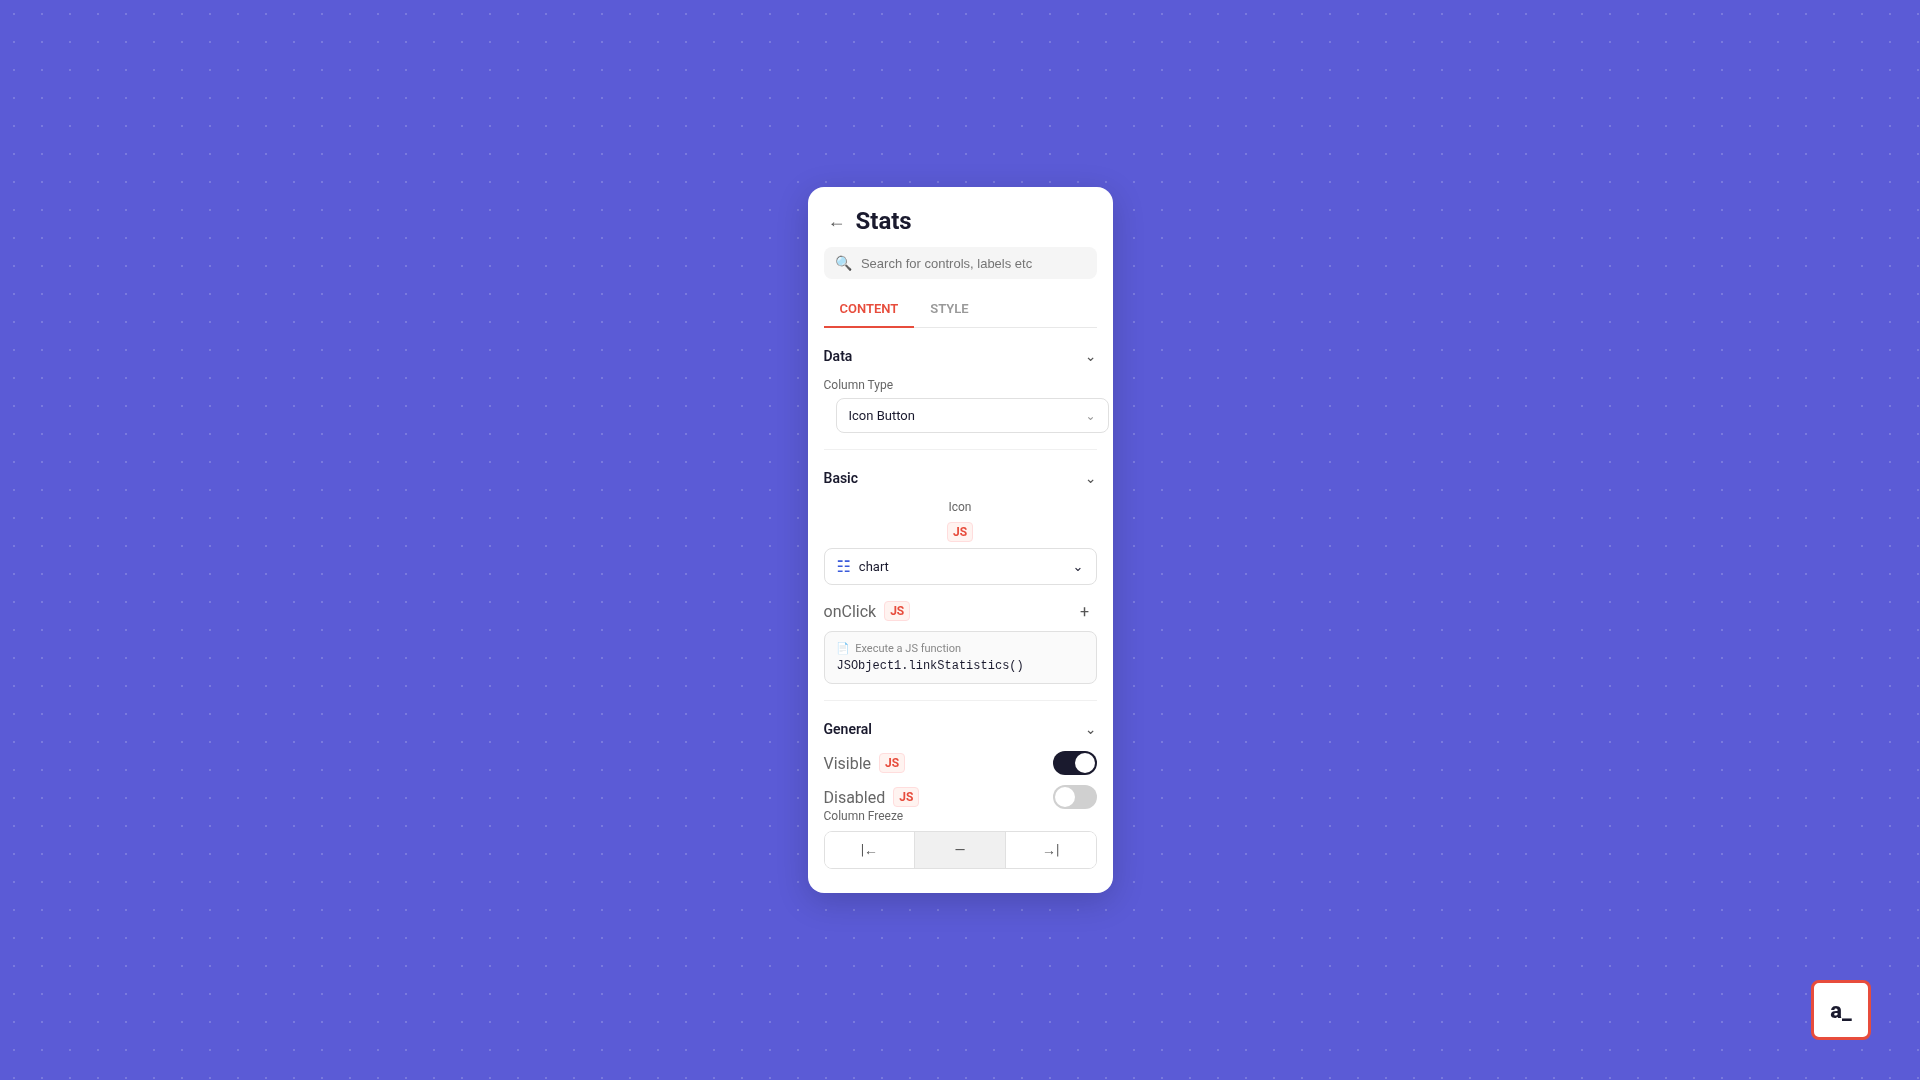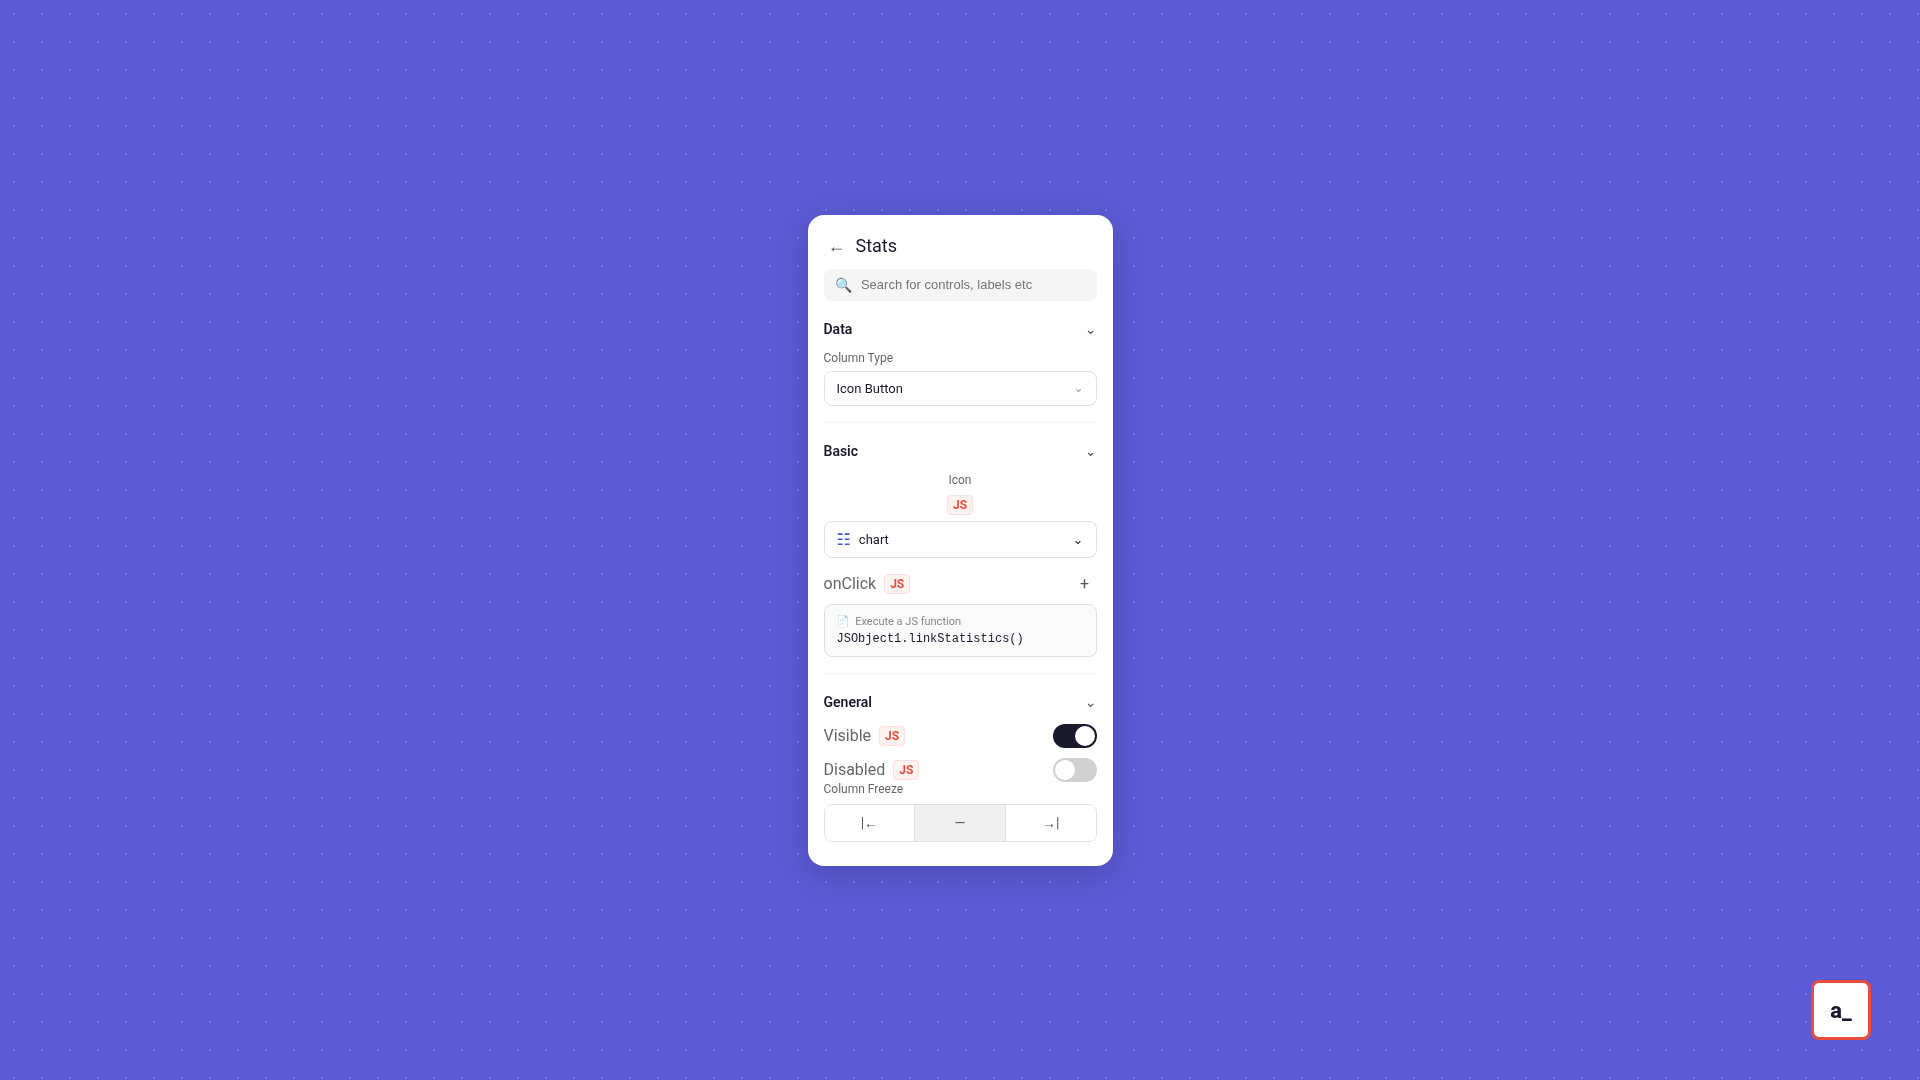--- a/index.html
+++ b/index.html
@@ -35,22 +35,22 @@
 
     .back-arrow {
       color: #555;
       font-size: 18px;
       cursor: pointer;
       display: flex;
       align-items: center;
     }
 
     .panel-title {
-      font-size: 18px;
-      font-weight: 400;
+      font-size: 24px;
+      font-weight: 700;
       color: #1a1a2e;
     }
 
     .search-bar {
       margin: 0 16px 12px 16px;
       display: flex;
       align-items: center;
       background: #f5f5f5;
       border-radius: 8px;
       padding: 8px 12px;
@@ -132,20 +132,21 @@
       border: 1px solid #e0e0e0;
       border-radius: 8px;
       padding: 9px 12px;
       font-size: 13px;
       color: #1a1a2e;
       background: #fff;
       display: flex;
       align-items: center;
       justify-content: space-between;
       cursor: pointer;
+      margin-left: 12px;
     }
 
     .select-dropdown .dropdown-arrow {
       color: #999;
       font-size: 12px;
     }
 
     .section-divider {
       height: 1px;
       background: #f0f0f0;
@@ -360,20 +361,24 @@
   <div class="panel-header">
     <span class="back-arrow">←</span>
     <span class="panel-title">Stats</span>
   </div>
 
   <div class="search-bar">
     <span class="search-icon">🔍</span>
     <input class="search-input" type="text" placeholder="Search for controls, labels etc" style="">
   </div>
 
+  <div class="tabs">
+    <div class="tab active">CONTENT</div>
+    <div class="tab">STYLE</div>
+  </div>
 
   <div class="content-area">
 
     <div class="section">
       <div class="section-header">
         <span class="section-title">Data</span>
         <span class="chevron">⌄</span>
       </div>
 
       <div class="field-label">Column Type</div>

